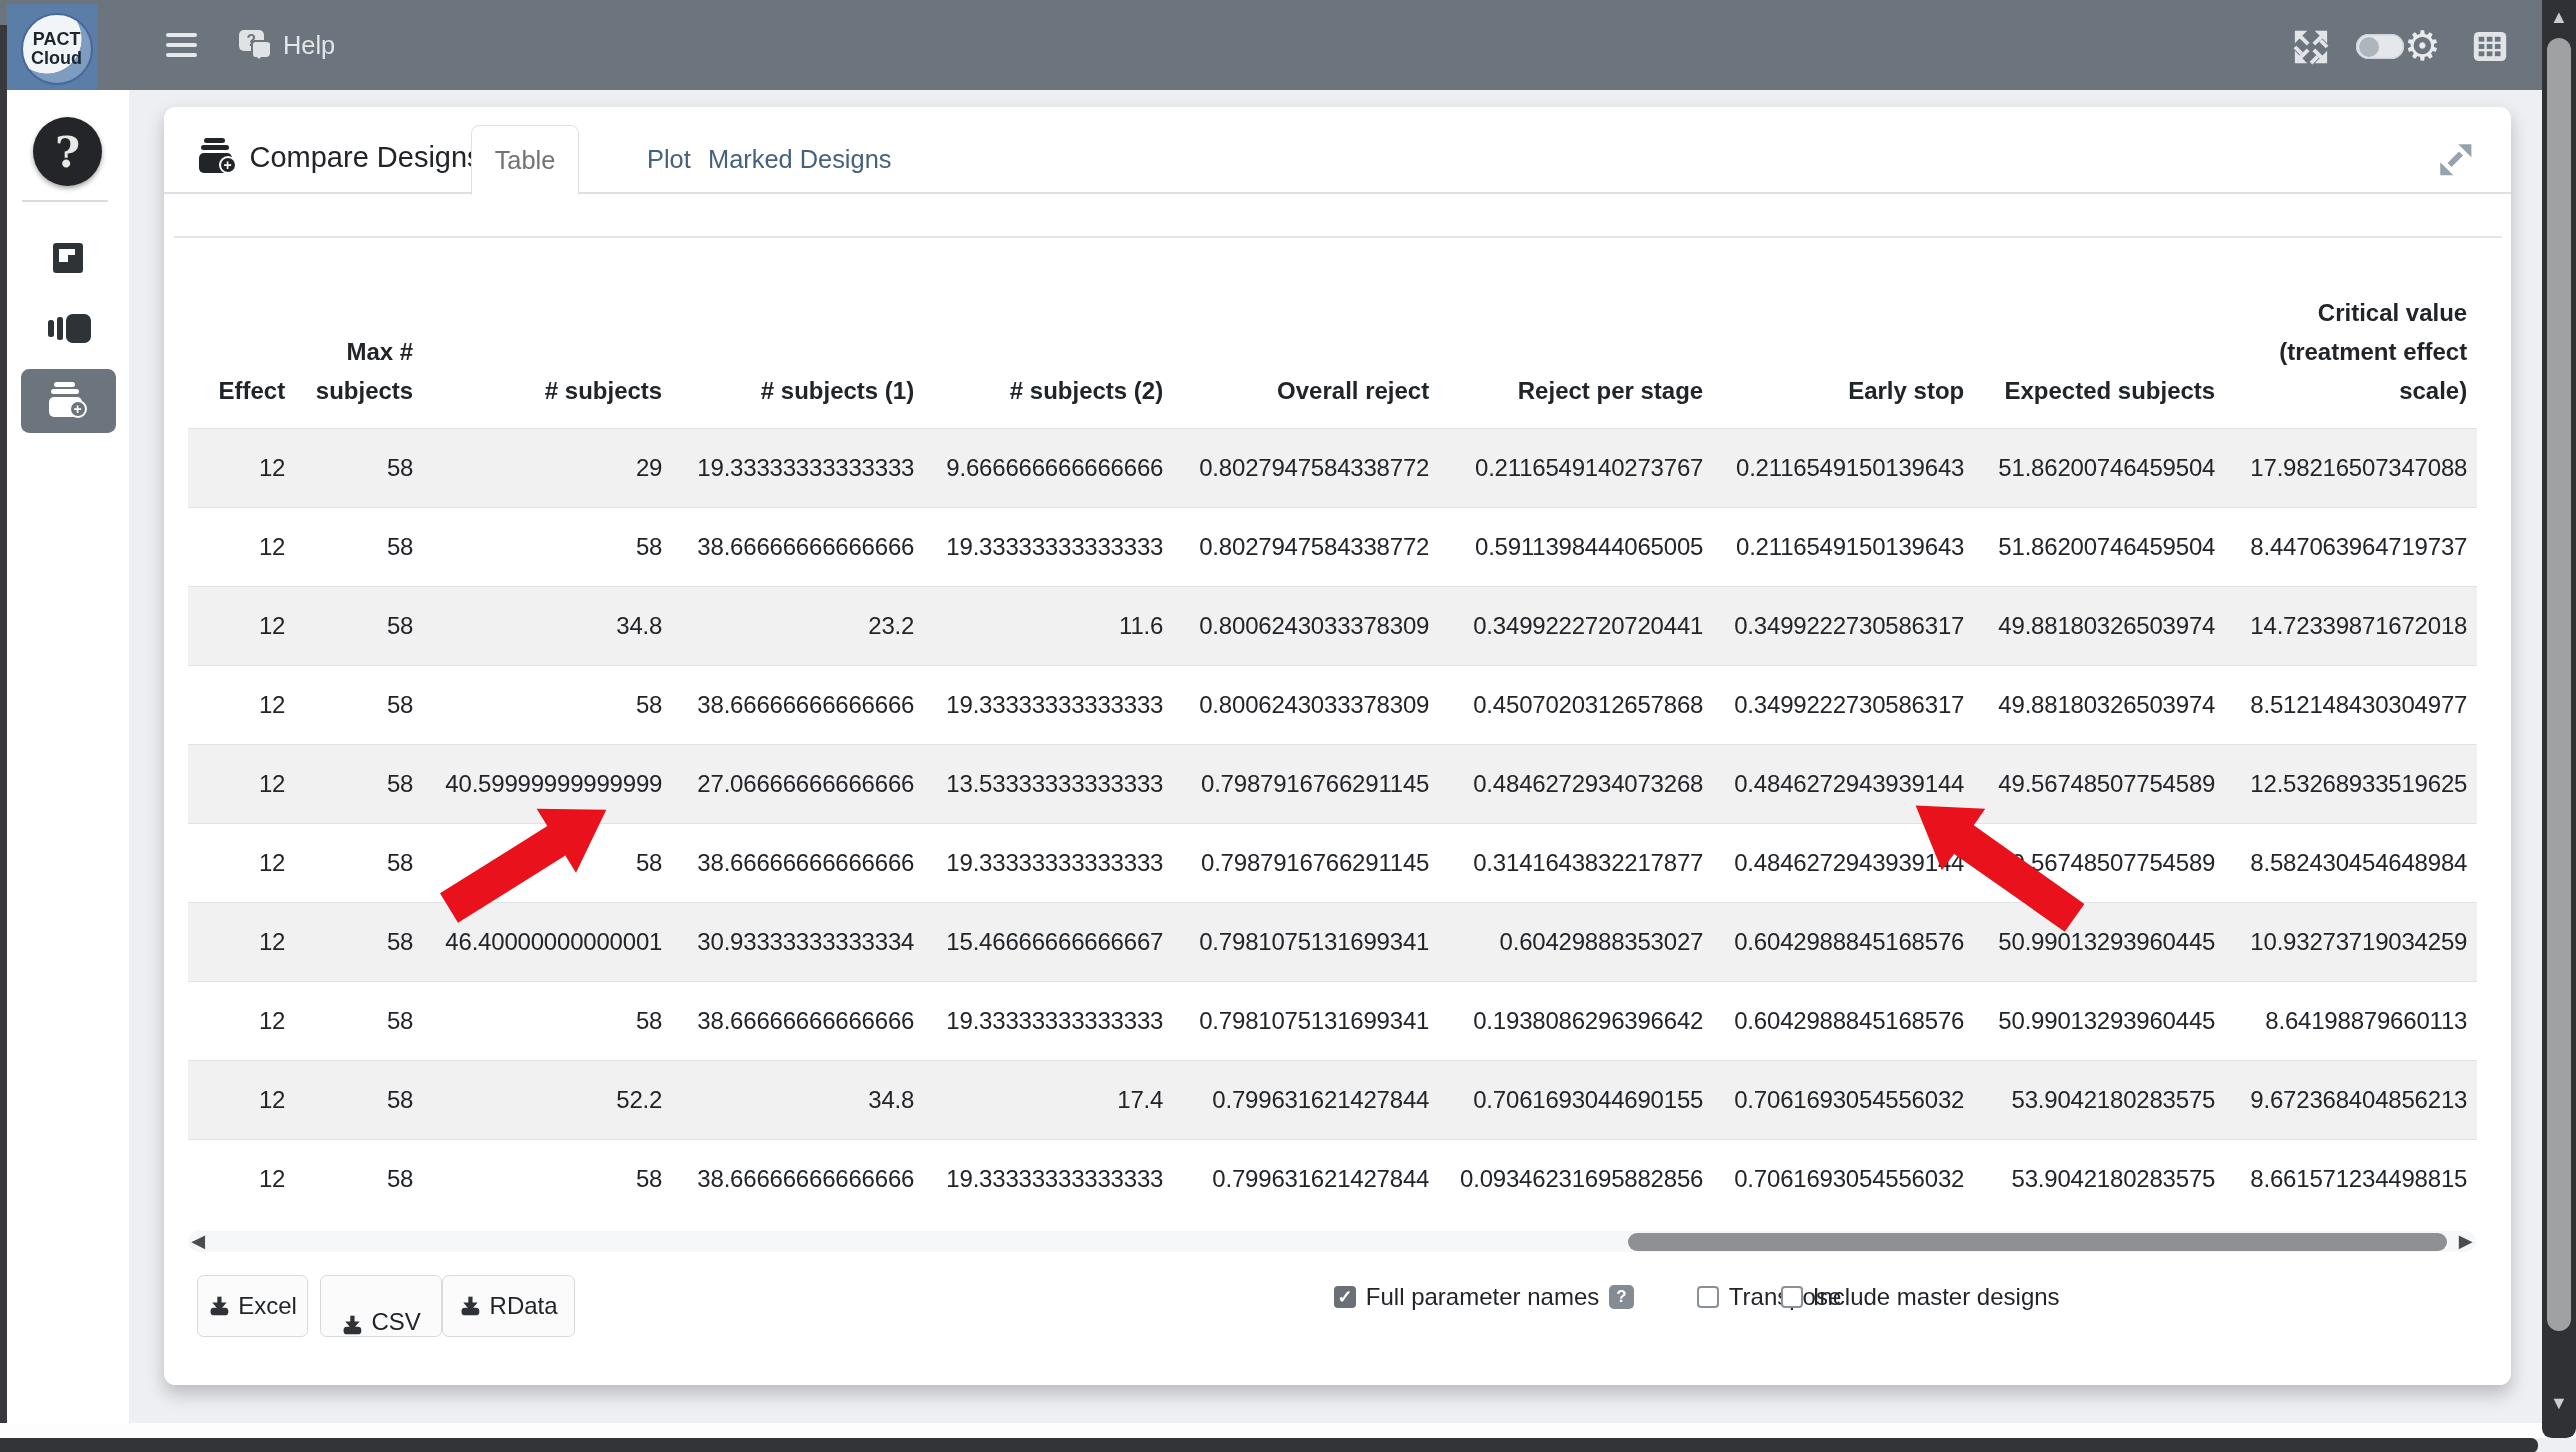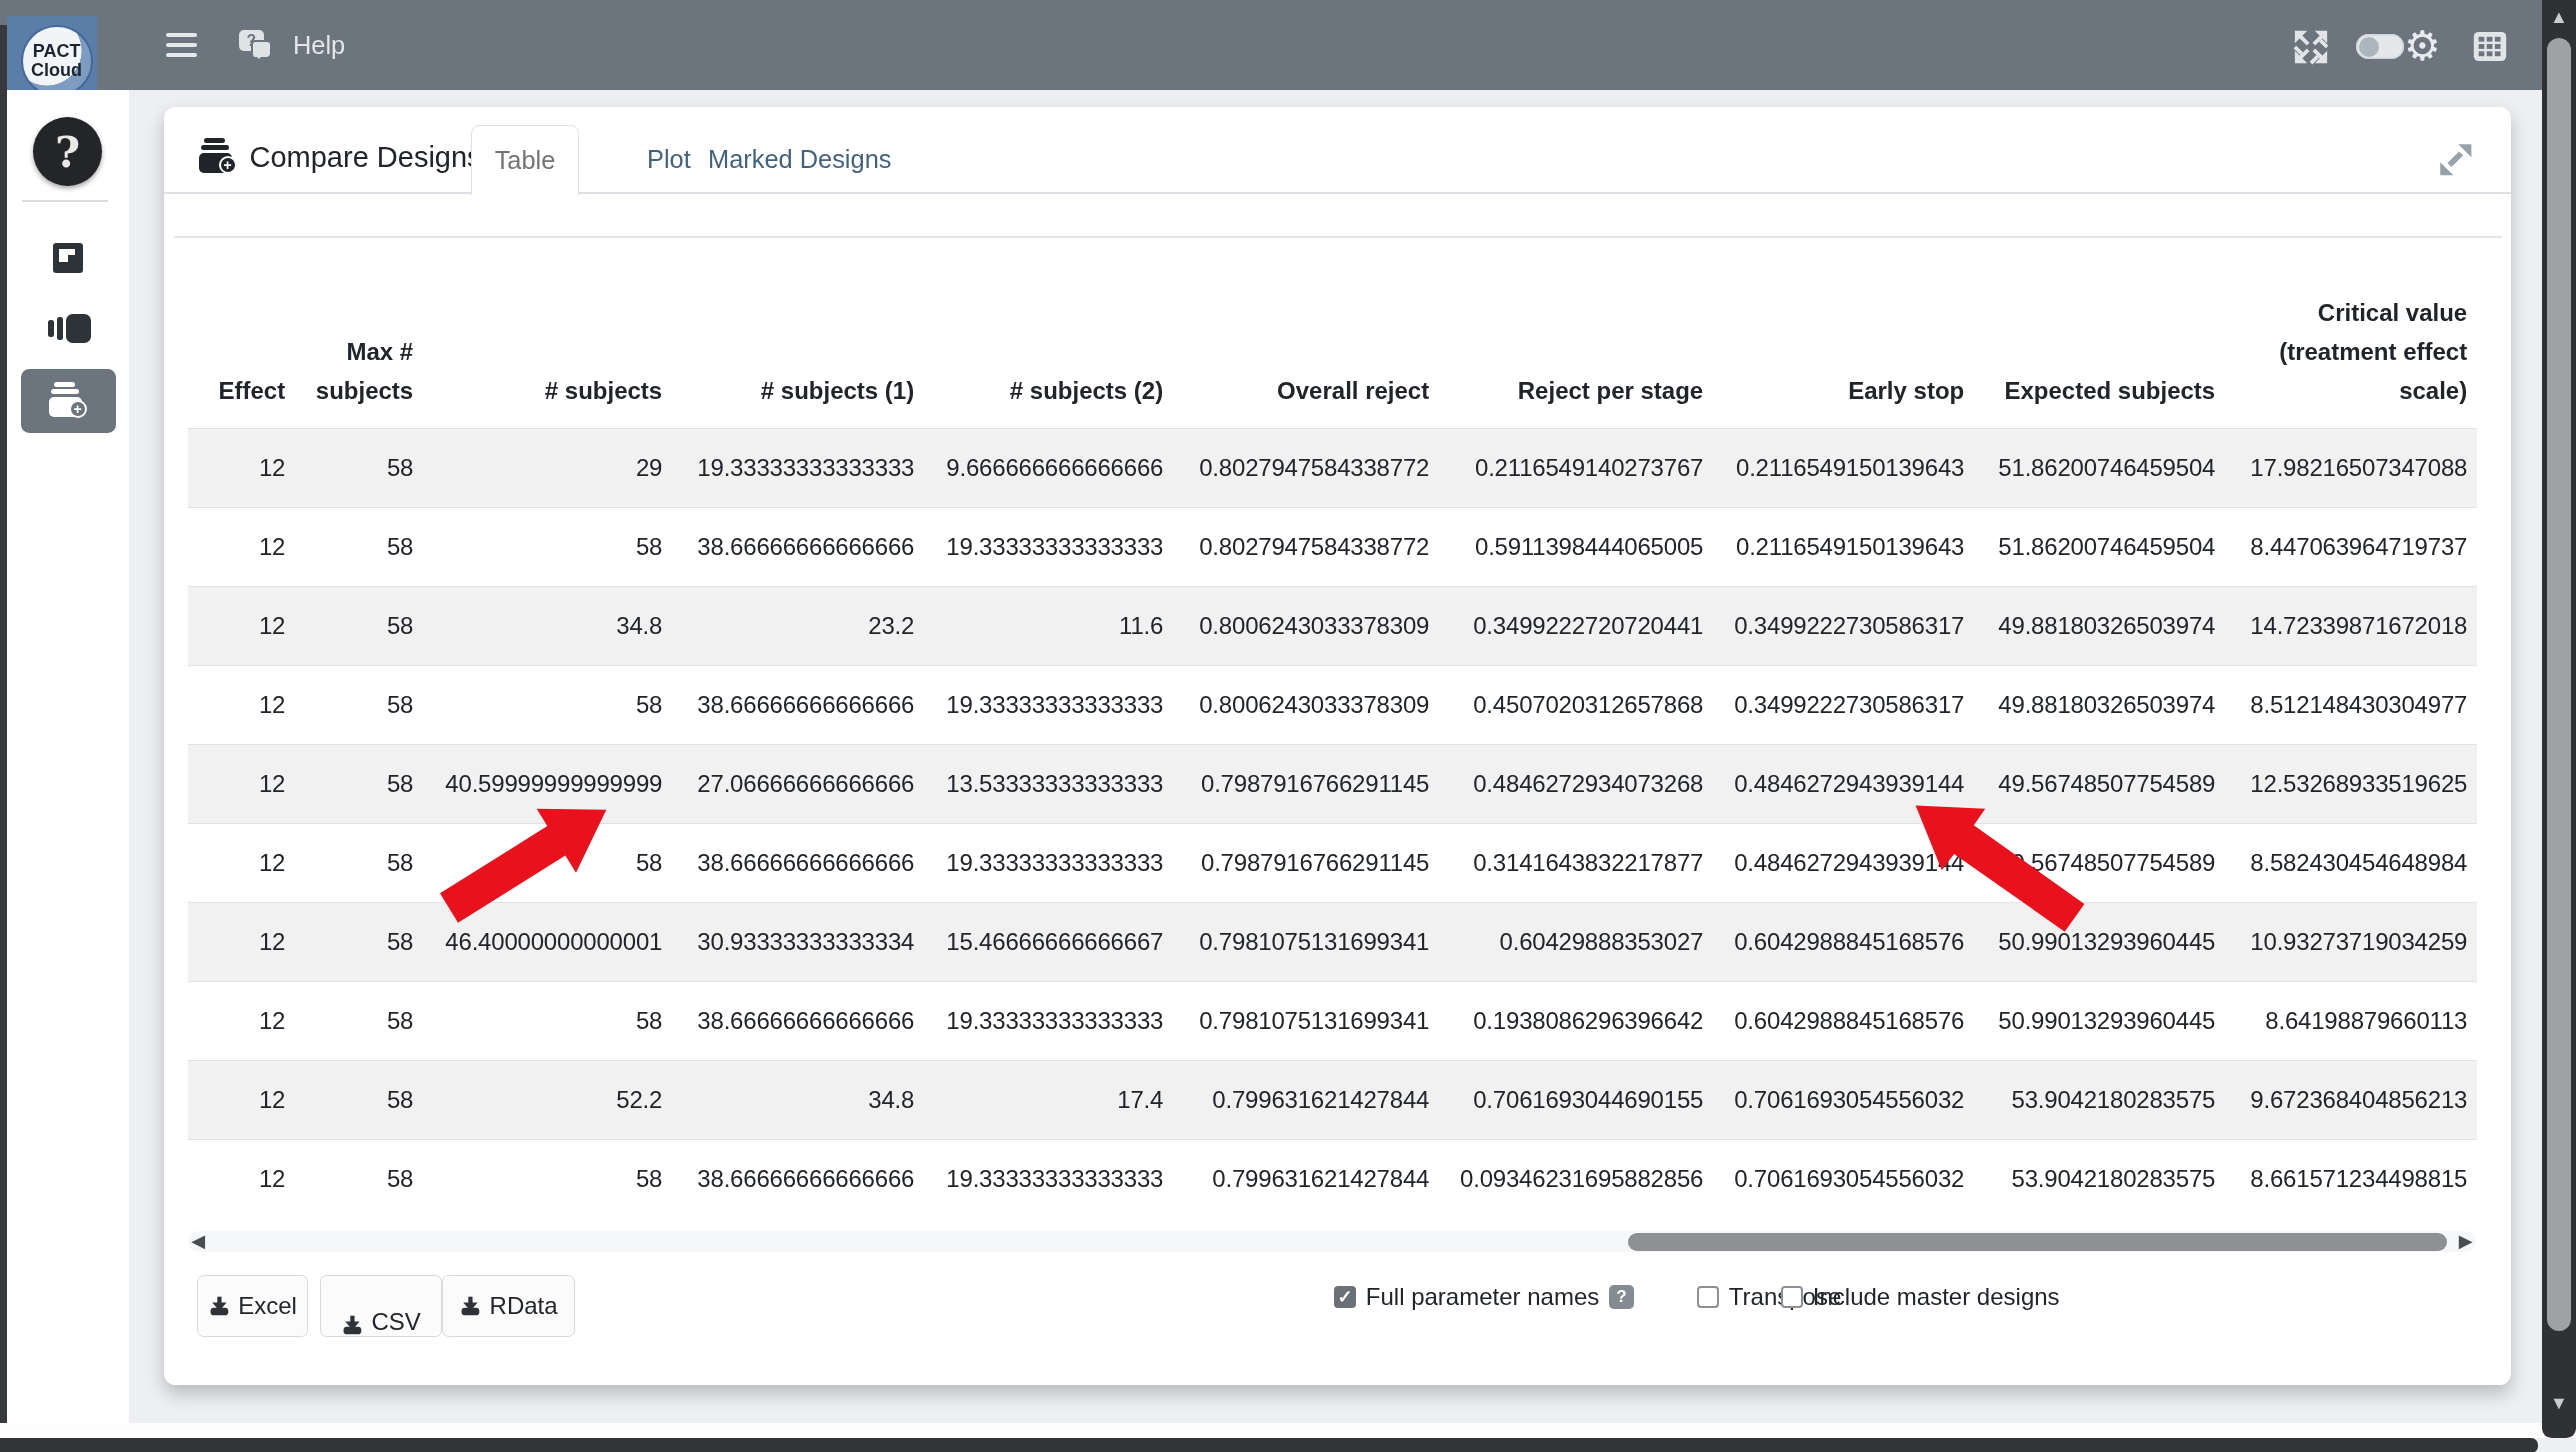--- a/index.html
+++ b/index.html
@@ -3,28 +3,28 @@
 <meta charset="utf-8">
 <style>
   html,body{margin:0;padding:0;background:#9aa0a6;}
   *{box-sizing:border-box;}
   #app{position:relative;width:2576px;height:1453px;overflow:hidden;background:#edeff3;
        font-family:"Liberation Sans",sans-serif;color:#212529;}
   .abs{position:absolute;}
 
   
   .topbar{left:0;top:0;width:2576px;height:90px;background:#6c757d;}
-  .logo-tile{left:6.6px;top:16px;width:90px;height:90px;background:#5b7ea9;padding-left:32px;}
+  .logo-tile{left:6.6px;top:4px;width:90px;height:90px;background:#5b7ea9;padding-left:32px;}
   .logo-circle{left:14px;top:9px;width:72px;height:72px;border-radius:50%;
     background:radial-gradient(circle at 35% 35%, #f2f5f8 55%, #7d9cc0 56%);
     border:2.5px solid #46689a;display:flex;flex-direction:column;align-items:center;justify-content:center;
     font-weight:bold;color:#1d2530;line-height:1.05;font-size:18px;}
   .hamburger{left:166px;top:33px;width:31px;height:26px;cursor:pointer;}
   .hamburger span{display:block;width:31px;height:4.1px;background:#e6e9ec;border-radius:2.5px;margin-bottom:5.7px;}
-  .help-wrap{left:239px;top:24.6px;height:41px;display:flex;align-items:center;gap:20px;cursor:pointer;}
+  .help-wrap{left:239px;top:24.6px;height:41px;display:flex;align-items:center;gap:10px;cursor:pointer;}
   .bubble-back{position:relative;width:24.6px;height:21px;background:#dfe3e6;border-radius:4.9px;
     color:#6c757d;font-size:15.6px;font-weight:bold;text-align:center;line-height:21px;}
   .bubble-front{position:absolute;left:11.5px;top:9.8px;width:19.7px;height:16.4px;background:#dfe3e6;
     border-radius:4.1px;border-left:2.5px solid #6c757d;border-top:2.5px solid #6c757d;}
   .bubble-front:after{content:"";position:absolute;left:2.5px;bottom:-6.6px;border:4.1px solid transparent;border-top-color:#dfe3e6;}
   .help-label{color:#e4e7ea;font-size:25.4px;}
   .tb-icon{color:#e4e7ea;}
   .toggle{left:2356px;top:34px;width:48px;height:25.4px;border-radius:13px;background:#e4e8eb;
     box-shadow:inset 0 0 0 1.6px #cfd5da;cursor:pointer;}
   .toggle .knob{position:absolute;left:2.5px;top:2.5px;width:20.5px;height:20.5px;border-radius:50%;background:#aeb6bd;}

